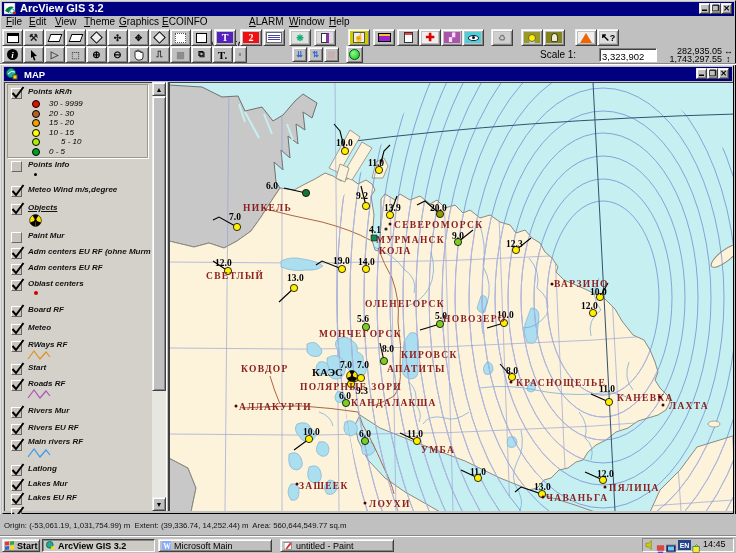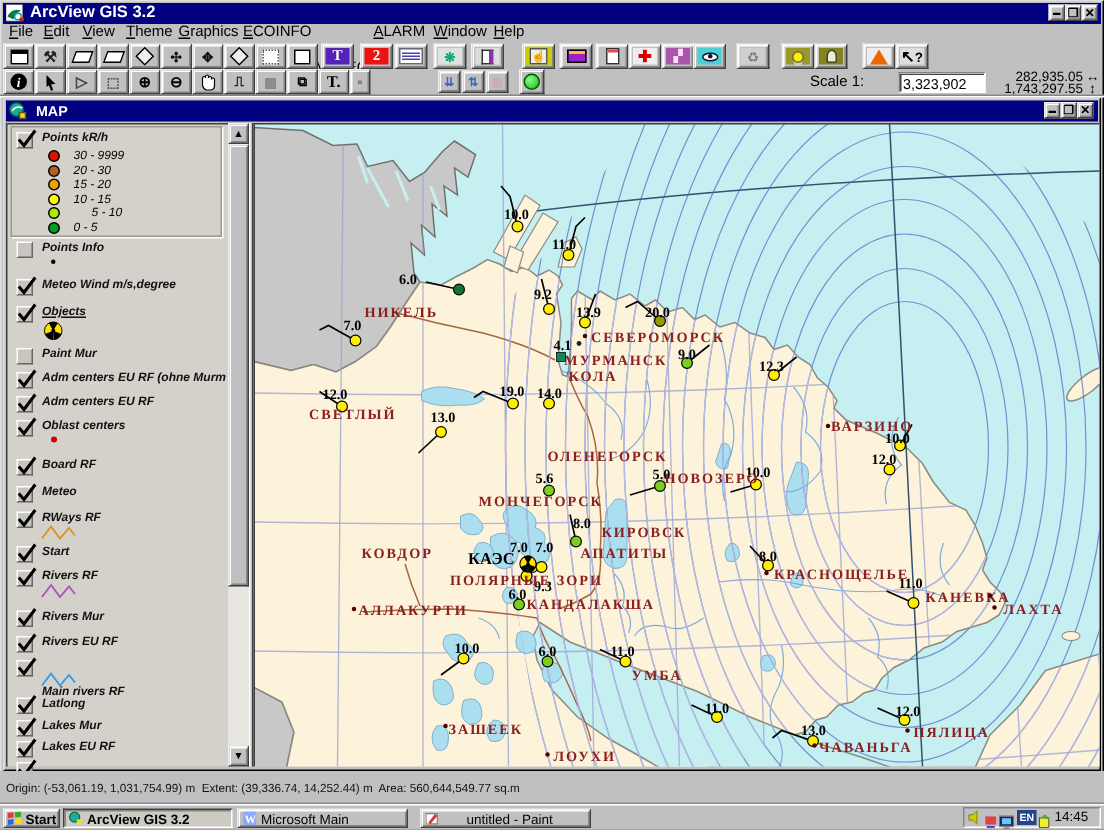--- a/index.html
+++ b/index.html
@@ -336,36 +336,36 @@
 <div class="t" style="left:28px;top:340px;font:italic bold 8px 'Liberation Sans',sans-serif;color:#111;">RWays RF</div>
 <div style="position:absolute;left:11px;top:364px;width:11px;height:11px;background:#c8c5be;border-top:1px solid #fff;border-left:1px solid #fff;border-right:1px solid #666;border-bottom:1px solid #666;"></div>
 <svg style="position:absolute;left:9px;top:360px" width="18" height="17" viewBox="0 0 18 17">
     <path d="M3.5 9 L7 13 L14.5 3" stroke="#000" stroke-width="2" fill="none"></path>
   </svg>
 <div class="t" style="left:28px;top:363px;font:italic bold 8px 'Liberation Sans',sans-serif;color:#111;">Start</div>
 <div style="position:absolute;left:11px;top:380px;width:11px;height:11px;background:#c8c5be;border-top:1px solid #fff;border-left:1px solid #fff;border-right:1px solid #666;border-bottom:1px solid #666;"></div>
 <svg style="position:absolute;left:9px;top:376px" width="18" height="17" viewBox="0 0 18 17">
     <path d="M3.5 9 L7 13 L14.5 3" stroke="#000" stroke-width="2" fill="none"></path>
   </svg>
-<div class="t" style="left:28px;top:379px;font:italic bold 8px 'Liberation Sans',sans-serif;color:#111;">Rivers RF</div>
+<div class="t" style="left:28px;top:379px;font:italic bold 8px 'Liberation Sans',sans-serif;color:#111;">Roads RF</div>
 <div style="position:absolute;left:11px;top:407px;width:11px;height:11px;background:#c8c5be;border-top:1px solid #fff;border-left:1px solid #fff;border-right:1px solid #666;border-bottom:1px solid #666;"></div>
 <svg style="position:absolute;left:9px;top:403px" width="18" height="17" viewBox="0 0 18 17">
     <path d="M3.5 9 L7 13 L14.5 3" stroke="#000" stroke-width="2" fill="none"></path>
   </svg>
 <div class="t" style="left:28px;top:406px;font:italic bold 8px 'Liberation Sans',sans-serif;color:#111;">Rivers Mur</div>
 <div style="position:absolute;left:11px;top:424px;width:11px;height:11px;background:#c8c5be;border-top:1px solid #fff;border-left:1px solid #fff;border-right:1px solid #666;border-bottom:1px solid #666;"></div>
 <svg style="position:absolute;left:9px;top:420px" width="18" height="17" viewBox="0 0 18 17">
     <path d="M3.5 9 L7 13 L14.5 3" stroke="#000" stroke-width="2" fill="none"></path>
   </svg>
 <div class="t" style="left:28px;top:423px;font:italic bold 8px 'Liberation Sans',sans-serif;color:#111;">Rivers EU RF</div>
 <div style="position:absolute;left:11px;top:440px;width:11px;height:11px;background:#c8c5be;border-top:1px solid #fff;border-left:1px solid #fff;border-right:1px solid #666;border-bottom:1px solid #666;"></div>
 <svg style="position:absolute;left:9px;top:436px" width="18" height="17" viewBox="0 0 18 17">
     <path d="M3.5 9 L7 13 L14.5 3" stroke="#000" stroke-width="2" fill="none"></path>
   </svg>
-<div class="t" style="left:28px;top:456px;font:italic bold 8px 'Liberation Sans',sans-serif;color:#111;">Main rivers RF</div>
+<div class="t" style="left:28px;top:437px;font:italic bold 8px 'Liberation Sans',sans-serif;color:#111;">Main rivers RF</div>
 <div style="position:absolute;left:11px;top:465px;width:11px;height:11px;background:#c8c5be;border-top:1px solid #fff;border-left:1px solid #fff;border-right:1px solid #666;border-bottom:1px solid #666;"></div>
 <svg style="position:absolute;left:9px;top:461px" width="18" height="17" viewBox="0 0 18 17">
     <path d="M3.5 9 L7 13 L14.5 3" stroke="#000" stroke-width="2" fill="none"></path>
   </svg>
 <div class="t" style="left:28px;top:464px;font:italic bold 8px 'Liberation Sans',sans-serif;color:#111;">Latlong</div>
 <div style="position:absolute;left:11px;top:480px;width:11px;height:11px;background:#c8c5be;border-top:1px solid #fff;border-left:1px solid #fff;border-right:1px solid #666;border-bottom:1px solid #666;"></div>
 <svg style="position:absolute;left:9px;top:476px" width="18" height="17" viewBox="0 0 18 17">
     <path d="M3.5 9 L7 13 L14.5 3" stroke="#000" stroke-width="2" fill="none"></path>
   </svg>
 <div class="t" style="left:28px;top:479px;font:italic bold 8px 'Liberation Sans',sans-serif;color:#111;">Lakes Mur</div>
@@ -719,21 +719,21 @@
       <span style="margin-left:3px">Microsoft Main</span>
     </div>
   </div>
 <div style="position:absolute;left:280px;top:539px;width:114px;height:13px;border-top:1px solid #efefef;border-left:1px solid #efefef;border-right:1px solid #404040;border-bottom:1px solid #404040;box-shadow:inset 1px 1px 0 #fff,inset -1px -1px 0 #868686;background:#c0c0c0;">
     <div style="position:absolute;inset:0;display:flex;align-items:center;font:9px 'Liberation Sans',sans-serif;padding-left:3px;white-space:nowrap;overflow:hidden;">
       <svg width="9" height="9" viewBox="0 0 12 12">
         <rect width="10" height="9" y="2" fill="#fff" stroke="#777"></rect>
         <path d="M2 10 L8 2 L10 4 L4 11 Z" fill="#d33"></path>
         <path d="M1 11 l2 1 l-1 -2 z" fill="#fc6"></path>
       </svg>
-      <span style="margin-left:18px">untitled - Paint</span>
+      <span style="margin-left:3px">untitled - Paint</span>
     </div>
   </div>
 <div style="position:absolute;left:642px;top:538px;width:92px;height:14px;border-top:1px solid #868686;border-left:1px solid #868686;border-right:1px solid #fff;border-bottom:1px solid #fff;"></div>
 <div class="t" style="left:645px;top:540px;font:10px 'Liberation Sans',sans-serif;color:#cc0;"><svg width="9" height="10" viewBox="0 0 10 10">
       <polygon points="1,3 4,3 7,0 7,10 4,7 1,7" fill="#cc0" stroke="#660" stroke-width="0.5"></polygon>
     </svg></div>
 <div class="t" style="left:656px;top:539px;"><svg width="9" height="10" viewBox="0 0 10 10">
       <rect x="1" y="2" width="8" height="6" fill="#d44"></rect>
       <rect x="2" y="9" width="6" height="1.5" fill="#44d"></rect>
     </svg></div>

